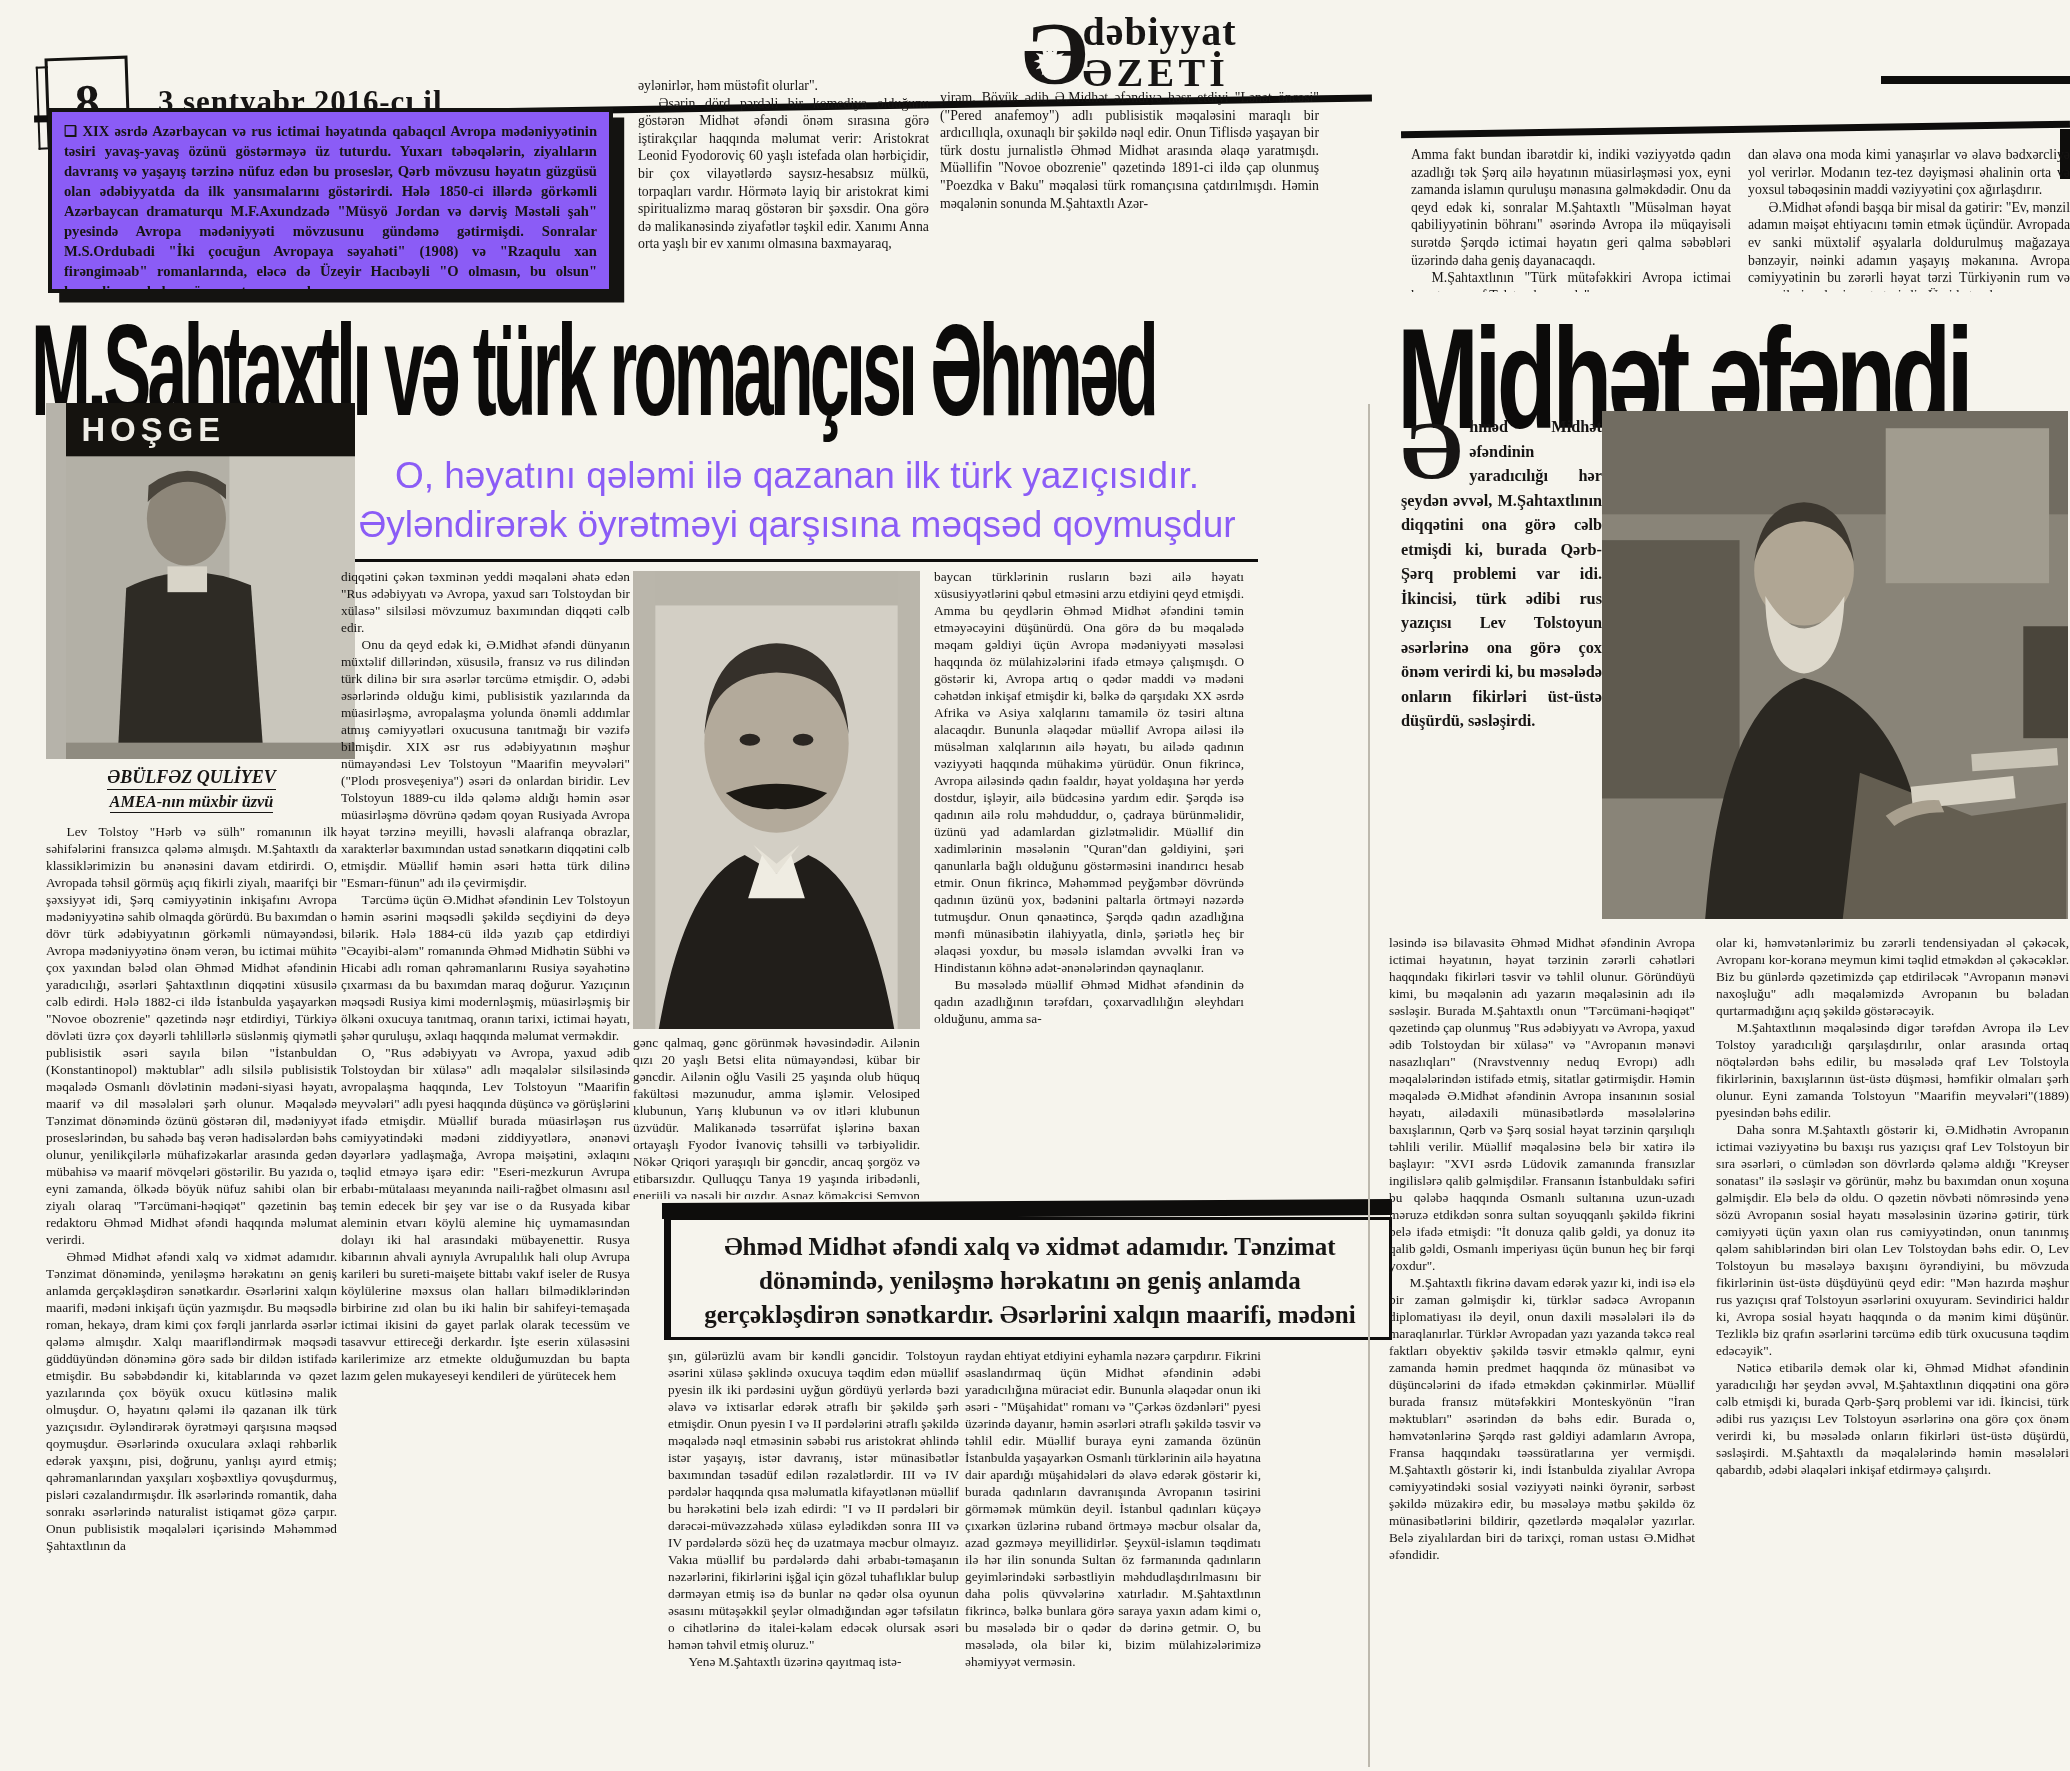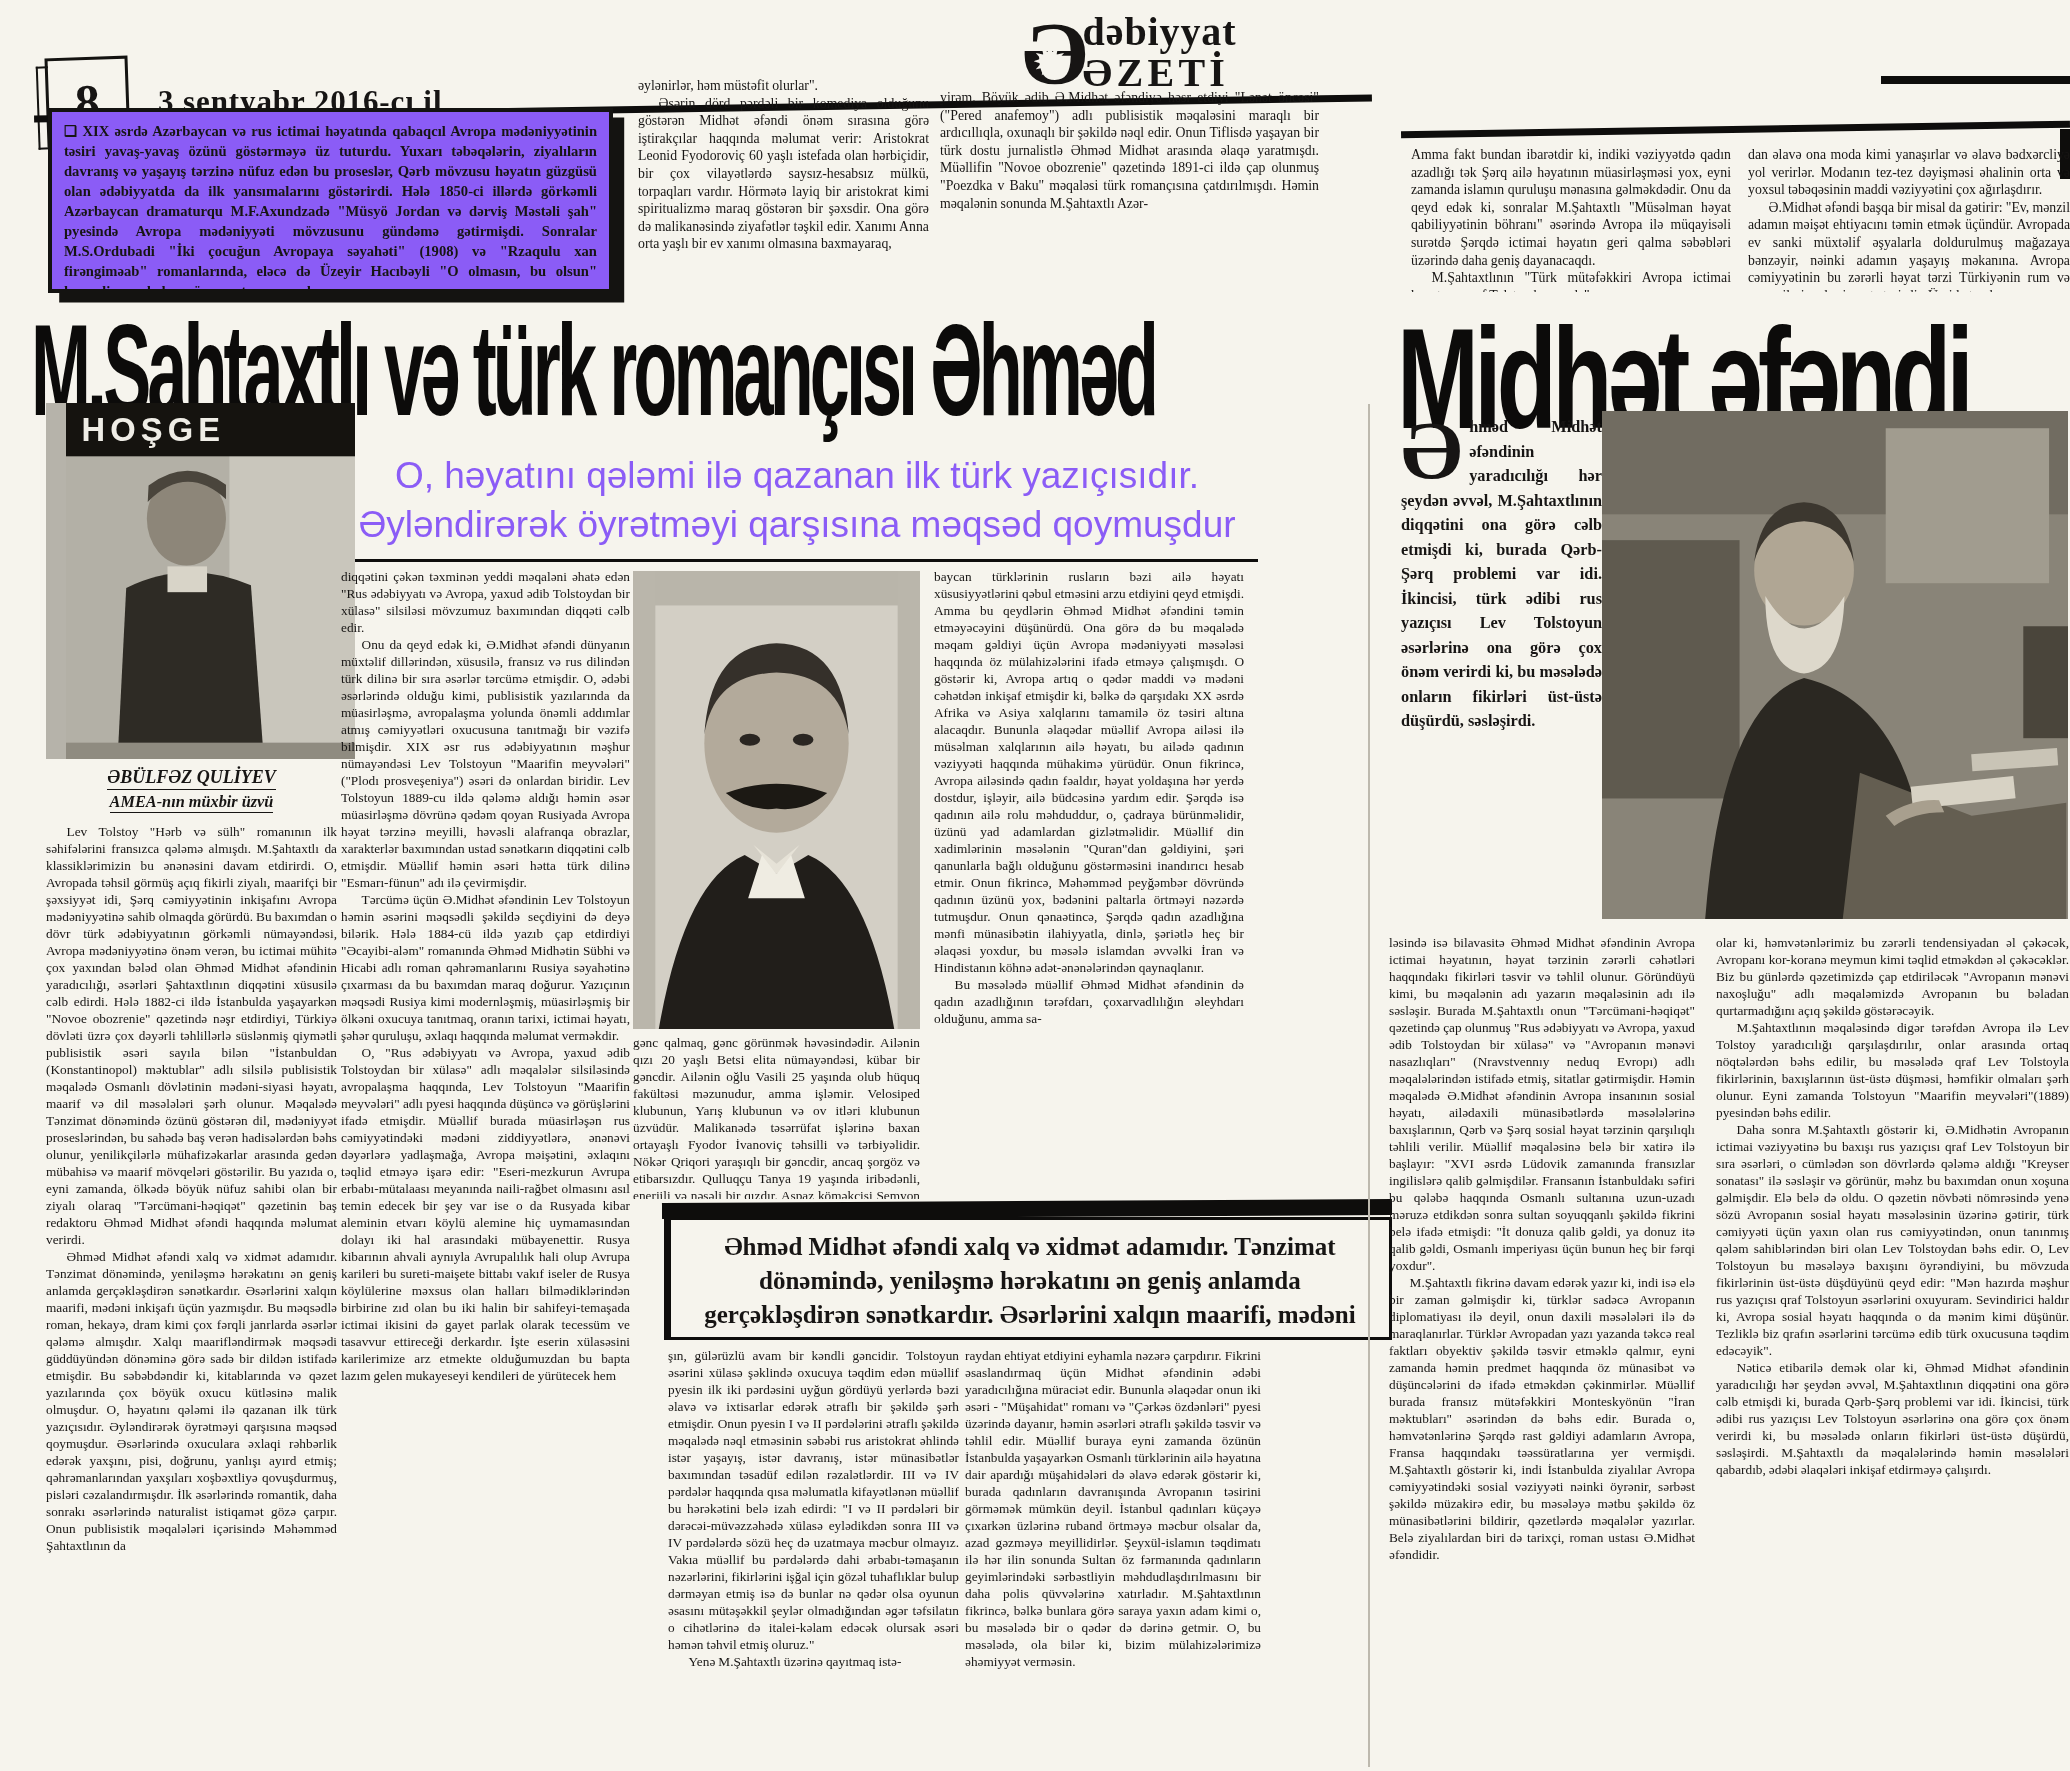--- a/index.html
+++ b/index.html
@@ -130,21 +130,21 @@
   <div class="byline">
     <div><span class="name">ƏBÜLFƏZ QULİYEV</span></div>
     <div><span class="title">AMEA-nın müxbir üzvü</span></div>
   </div>
 
   <div class="col" style="left:46px;top:823px;width:291px;height:945px;">
       <p class="para">Lev Tolstoy "Hərb və sülh" romanının ilk səhifələrini fransızca qələmə almışdı. M.Şahtaxtlı da klassiklərimizin bu ənənəsini davam etdirirdi. O, Avropada təhsil görmüş açıq fikirli ziyalı, maarifçi bir şəxsiyyət idi, Şərq cəmiyyətinin inkişafını Avropa mədəniyyətinə sahib olmaqda görürdü. Bu baxımdan o dövr türk ədəbiyyatının görkəmli nümayəndəsi, Avropa mədəniyyətinə önəm verən, bu ictimai mühitə çox yaxından bələd olan Əhməd Midhət əfəndinin yaradıcılığı, əsərləri Şahtaxtlının diqqətini xüsusilə cəlb edirdi. Hələ 1882-ci ildə İstanbulda yaşayarkən "Novoe obozrenie" qəzetində nəşr etdirdiyi, Türkiyə dövləti üzrə çox dəyərli təhlillərlə süslənmiş qiymətli publisistik əsəri sayıla bilən "İstanbuldan (Konstantinopol) məktublar" adlı silsilə publisistik məqalədə Osmanlı dövlətinin mədəni-siyasi həyatı, maarif və dil məsələləri şərh olunur. Məqalədə Tənzimat dönəmində özünü göstərən dil, mədəniyyət proseslərindən, bu sahədə baş verən hadisələrdən bəhs olunur, yenilikçilərlə mühafizəkarlar arasında gedən mübahisə və maarif mövqeləri göstərilir. Bu yazıda o, eyni zamanda, ölkədə böyük nüfuz sahibi olan bir ziyalı olaraq "Tərcümani-həqiqət" qəzetinin baş redaktoru Əhməd Midhət əfəndi haqqında məlumat verirdi.</p>
       <p class="para">Əhməd Midhət əfəndi xalq və xidmət adamıdır. Tənzimat dönəmində, yeniləşmə hərəkatını ən geniş anlamda gerçəkləşdirən sənətkardır. Əsərlərini xalqın maarifi, mədəni inkişafı üçün yazmışdır. Bu məqsədlə roman, hekayə, dram kimi çox fərqli janrlarda əsərlər qələmə almışdır. Xalqı maarifləndirmək məqsədi güddüyündən dönəminə görə sadə bir dildən istifadə etmişdir. Bu səbəbdəndir ki, kitablarında və qəzet yazılarında çox böyük oxucu kütləsinə malik olmuşdur. O, həyatını qələmi ilə qazanan ilk türk yazıçısıdır. Əyləndirərək öyrətməyi qarşısına məqsəd qoymuşdur. Əsərlərində oxuculara əxlaqi rəhbərlik edərək yaxşını, pisi, doğrunu, yanlışı ayırd etmiş; qəhrəmanlarından yaxşıları xoşbəxtliyə qovuşdurmuş, pisləri cəzalandırmışdır. İlk əsərlərində romantik, daha sonrakı əsərlərində naturalist istiqamət gözə çarpır. Onun publisistik məqalələri içərisində Məhəmməd Şahtaxtlının da</p>
     </div>
   <div class="col cont" style="left:341px;top:568px;width:289px;height:1199px;">
-      <p class="para">diqqətini çəkən təxminən yeddi məqaləni əhatə edən "Rus ədəbiyyatı və Avropa, yaxud ədib Tolstoydan bir xülasə" silsiləsi mövzumuz baxımından diqqəti cəlb edir.</p>
+      <p class="para">diqqətini çəkən təxminən yeddi məqaləni əhatə edən "Rus ədəbiyyatı və Avropa, yaxud sarı Tolstoydan bir xülasə" silsiləsi mövzumuz baxımından diqqəti cəlb edir.</p>
       <p class="para">Onu da qeyd edək ki, Ə.Midhət əfəndi dünyanın müxtəlif dillərindən, xüsusilə, fransız və rus dilindən türk dilinə bir sıra əsərlər tərcümə etmişdir. O, ədəbi əsərlərində olduğu kimi, publisistik yazılarında da müasirləşmə, avropalaşma yolunda önəmli addımlar atmış cəmiyyətləri oxucusuna tanıtmağı bir vəzifə bilmişdir. XIX əsr rus ədəbiyyatının məşhur nümayəndəsi Lev Tolstoyun "Maarifin meyvələri"("Plodı prosveşeniya") əsəri də onlardan biridir. Lev Tolstoyun 1889-cu ildə qələmə aldığı həmin əsər müasirləşmə dövrünə qədəm qoyan Rusiyada Avropa həyat tərzinə meyilli, həvəsli alafranqa obrazlar, xarakterlər baxımından ustad sənətkarın diqqətini cəlb etmişdir. Müəllif həmin əsəri hətta türk dilinə "Esmarı-fünun" adı ilə çevirmişdir.</p>
       <p class="para">Tərcümə üçün Ə.Midhət əfəndinin Lev Tolstoyun həmin əsərini məqsədli şəkildə seçdiyini də deyə bilərik. Hələ 1884-cü ildə yazıb çap etdirdiyi "Əcayibi-aləm" romanında Əhməd Midhətin Sübhi və Hicabi adlı roman qəhrəmanlarını Rusiya səyahətinə çıxarması da bu baxımdan maraq doğurur. Yazıçının məqsədi Rusiya kimi modernləşmiş, müasirləşmiş bir ölkəni oxucuya tanıtmaq, oranın tarixi, ictimai həyatı, şəhər quruluşu, əxlaqı haqqında məlumat verməkdir.</p>
       <p class="para">O, "Rus ədəbiyyatı və Avropa, yaxud ədib Tolstoydan bir xülasə" adlı məqalələr silsiləsində avropalaşma haqqında, Lev Tolstoyun "Maarifin meyvələri" adlı pyesi haqqında düşüncə və görüşlərini ifadə etmişdir. Müəllif burada müasirləşən rus cəmiyyətindəki mədəni ziddiyyətlərə, ənənəvi dəyərlərə yadlaşmağa, Avropa məişətini, əxlaqını təqlid etməyə işarə edir: "Eseri-mezkurun Avrupa erbabı-mütalaası meyanında naili-rağbet olmasını asıl temin edecek bir şey var ise o da Rusyada kibar aleminin etvarı köylü alemine hiç uymamasından dolayı iki hal arasındaki mübayenettir. Rusya kibarının ahvali aynıyla Avrupalılık hali olup Avrupa karileri bu sureti-maişete bittabı vakıf iseler de Rusya köylülerine məxsus olan halları bilmədiklərindən birbirine zıd olan bu iki halin bir sahifeyi-temaşada ictimai ikisini də gayet parlak olarak tecessüm ve tasavvur ettireceği derkardır. İşte eserin xülasəsini karilerimize arz etmekte olduğumuzdan bu bapta lazım gelen mukayeseyi kendileri de yürütecek hem</p>
     </div>
 
   <div class="photo" style="left:633px;top:571px;width:287px;height:458px;">
     <svg viewBox="0 0 334 532" preserveAspectRatio="none">
       <rect width="334" height="532" fill="#d3cfc5"></rect>
       <rect x="0" y="0" width="334" height="40" fill="#b9b5aa"></rect>
       <rect x="0" y="0" width="26" height="532" fill="#bab6ab"></rect>

